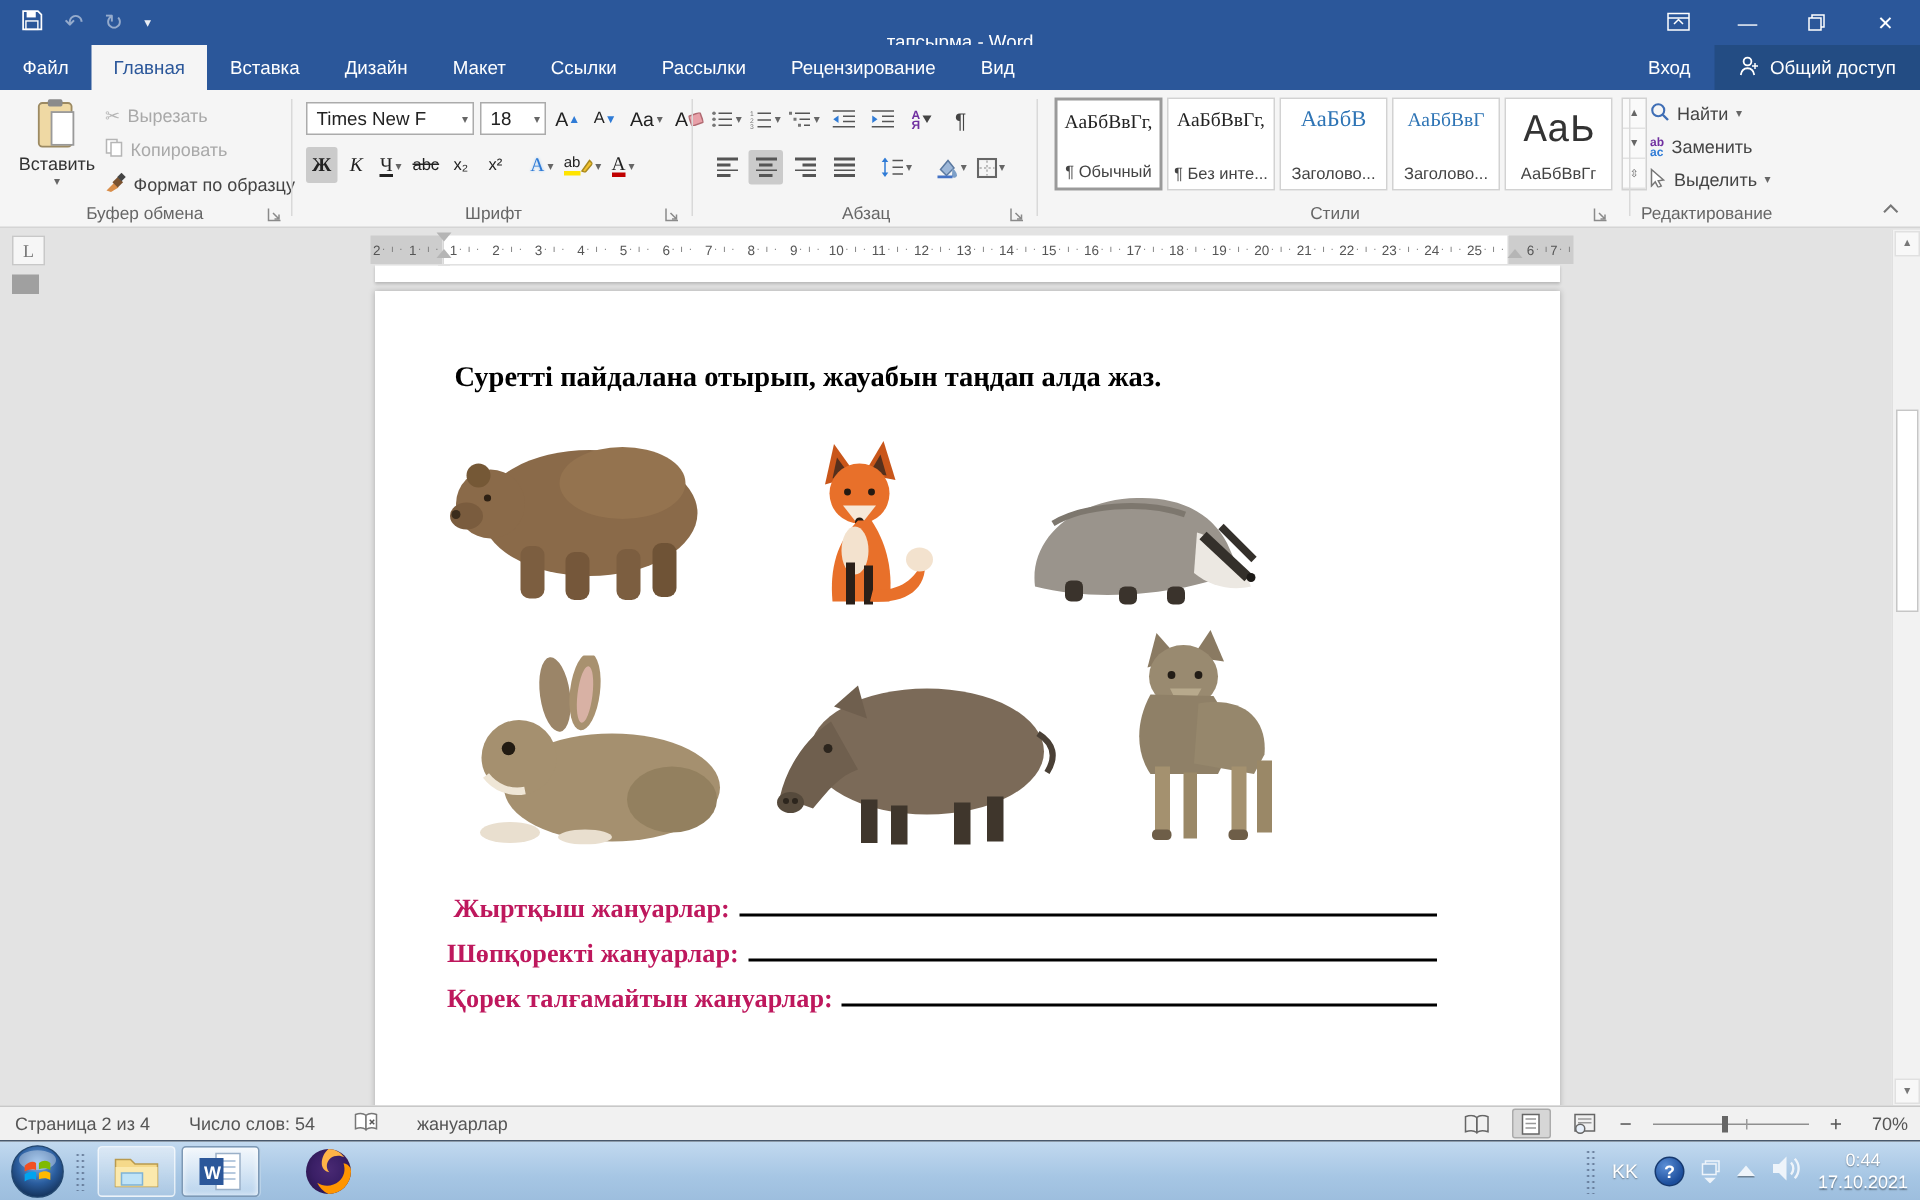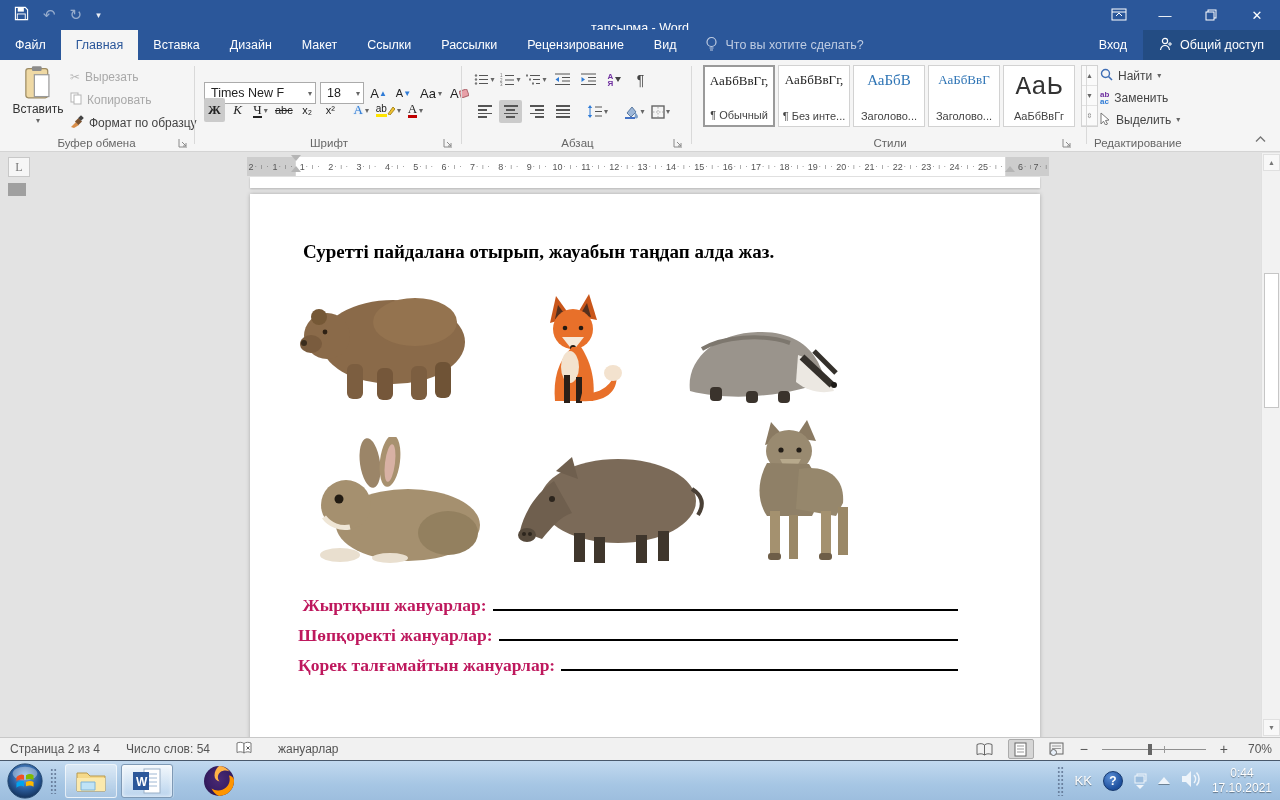--- a/index.html
+++ b/index.html
@@ -34,21 +34,21 @@
   .mini{font-size:12px;display:flex;align-items:center;gap:5px;height:21px;padding:0 4px;white-space:nowrap;}
   .pressed{background:#cbcbcb;border-radius:2px;}
 
   
   .g-clip{left:0;width:193px;}
   .paste{position:absolute;left:12px;top:5px;width:52px;height:70px;display:flex;flex-direction:column;align-items:center;font-size:12px;color:#333;}
   .clipcol{position:absolute;left:66px;top:6px;display:flex;flex-direction:column;gap:2px;}
 
   
   .g-font{left:198px;width:262px;}
-  .fontrow1{position:absolute;left:6px;top:7px;display:flex;align-items:center;gap:4px;margin-top:14px;}
+  .fontrow1{position:absolute;left:6px;top:7px;display:flex;align-items:center;gap:4px;}
   .combo{background:#fff;border:1px solid #ababab;height:22px;display:flex;align-items:center;padding:0 3px 0 6px;font-size:12.5px;color:#222;gap:4px;}
   .combo .dn{font-size:8px;color:#666;}
   .fontrow2{position:absolute;left:6px;top:38px;display:flex;align-items:center;gap:2px;}
   .fbtn{min-width:21px;height:24px;display:flex;align-items:center;justify-content:center;font-size:13px;color:#222;padding:0 2px;}
   .fbtn .dn{font-size:8px;color:#666;margin-left:2px;}
   .serifb{font-family:"Liberation Serif",serif;}
   .ubar{border-bottom:2px solid #222;line-height:1;}
   .redbar{border-bottom:3px solid #c00000;line-height:1;}
   .yelbar{border-bottom:3px solid #ffe400;line-height:1;}
   .glow{color:#2f7bd6;text-shadow:0 0 2px #9cc6f0;}
@@ -182,30 +182,20 @@
 <div class="tabrow">
   <div class="tab">Файл</div>
   <div class="tab active">Главная</div>
   <div class="tab">Вставка</div>
   <div class="tab">Дизайн</div>
   <div class="tab">Макет</div>
   <div class="tab">Ссылки</div>
   <div class="tab">Рассылки</div>
   <div class="tab">Рецензирование</div>
   <div class="tab">Вид</div>
-  <div class="tellme">
-    <span>
-      <svg width="13" height="16" viewBox="0 0 13 16">
-          <circle cx="6.5" cy="6" r="4.5" fill="none" stroke="#bfcce2" stroke-width="1.2"></circle>
-          <line x1="4.5" y1="12" x2="8.5" y2="12" stroke="#bfcce2"></line>
-          <line x1="5" y1="14" x2="8" y2="14" stroke="#bfcce2"></line>
-        </svg>
-    </span>
-    <span>Что вы хотите сделать?</span>
-  </div>
   <div class="tabspacer"></div>
   <div class="signin">Вход</div>
   <div class="share">
     <span>
       <svg width="14" height="14" viewBox="0 0 14 14">
           <circle cx="6" cy="4" r="2.6" fill="none" stroke="#fff" stroke-width="1.2"></circle>
           <path d="M1.5 13c.5-3 2.5-4.5 4.5-4.5S10 10 10.5 13" fill="none" stroke="#fff" stroke-width="1.2"></path>
           <line x1="11" y1="5" x2="11" y2="9" stroke="#fff"></line>
           <line x1="9" y1="7" x2="13" y2="7" stroke="#fff"></line>
         </svg>

